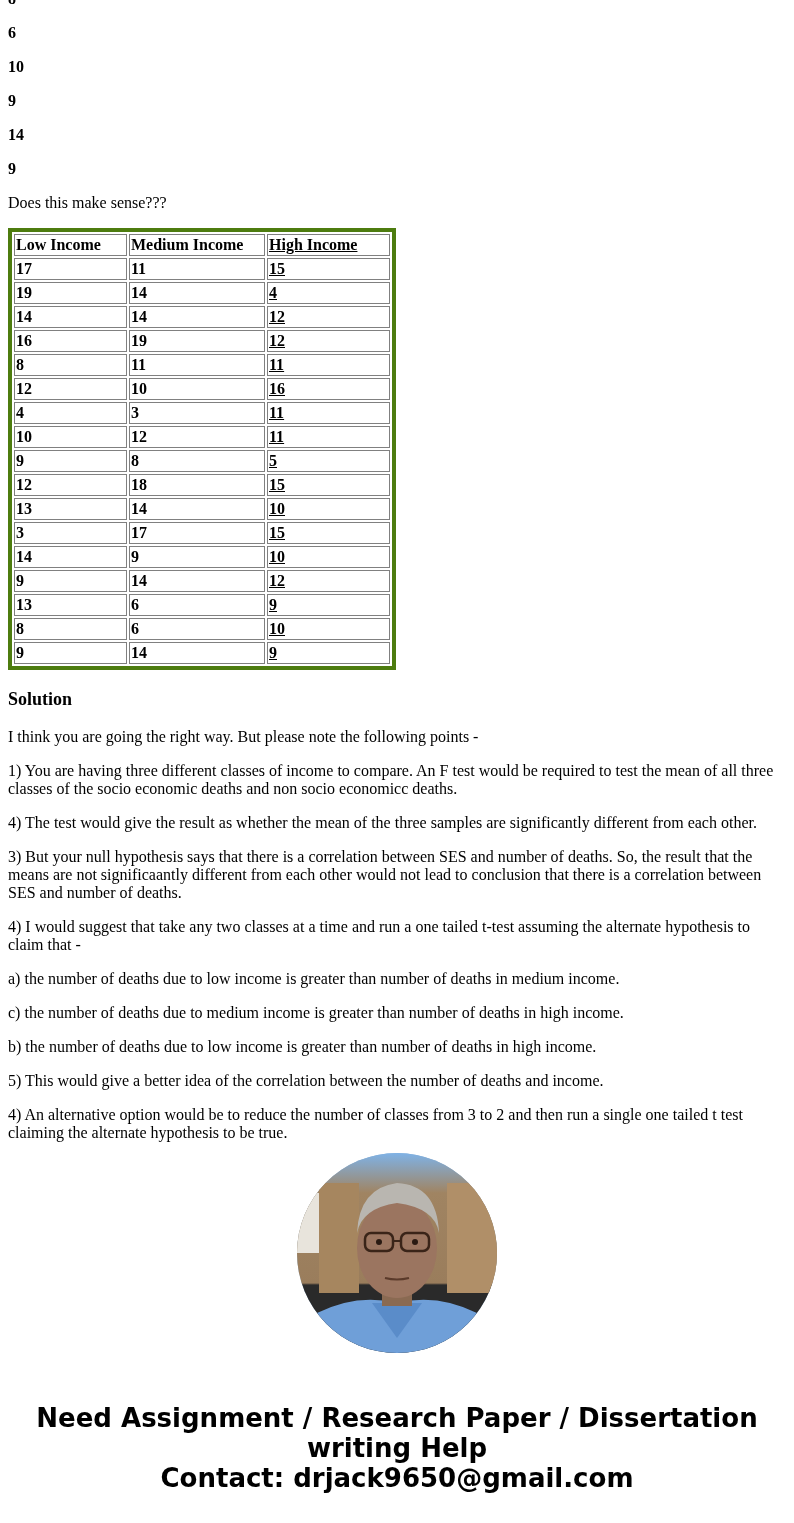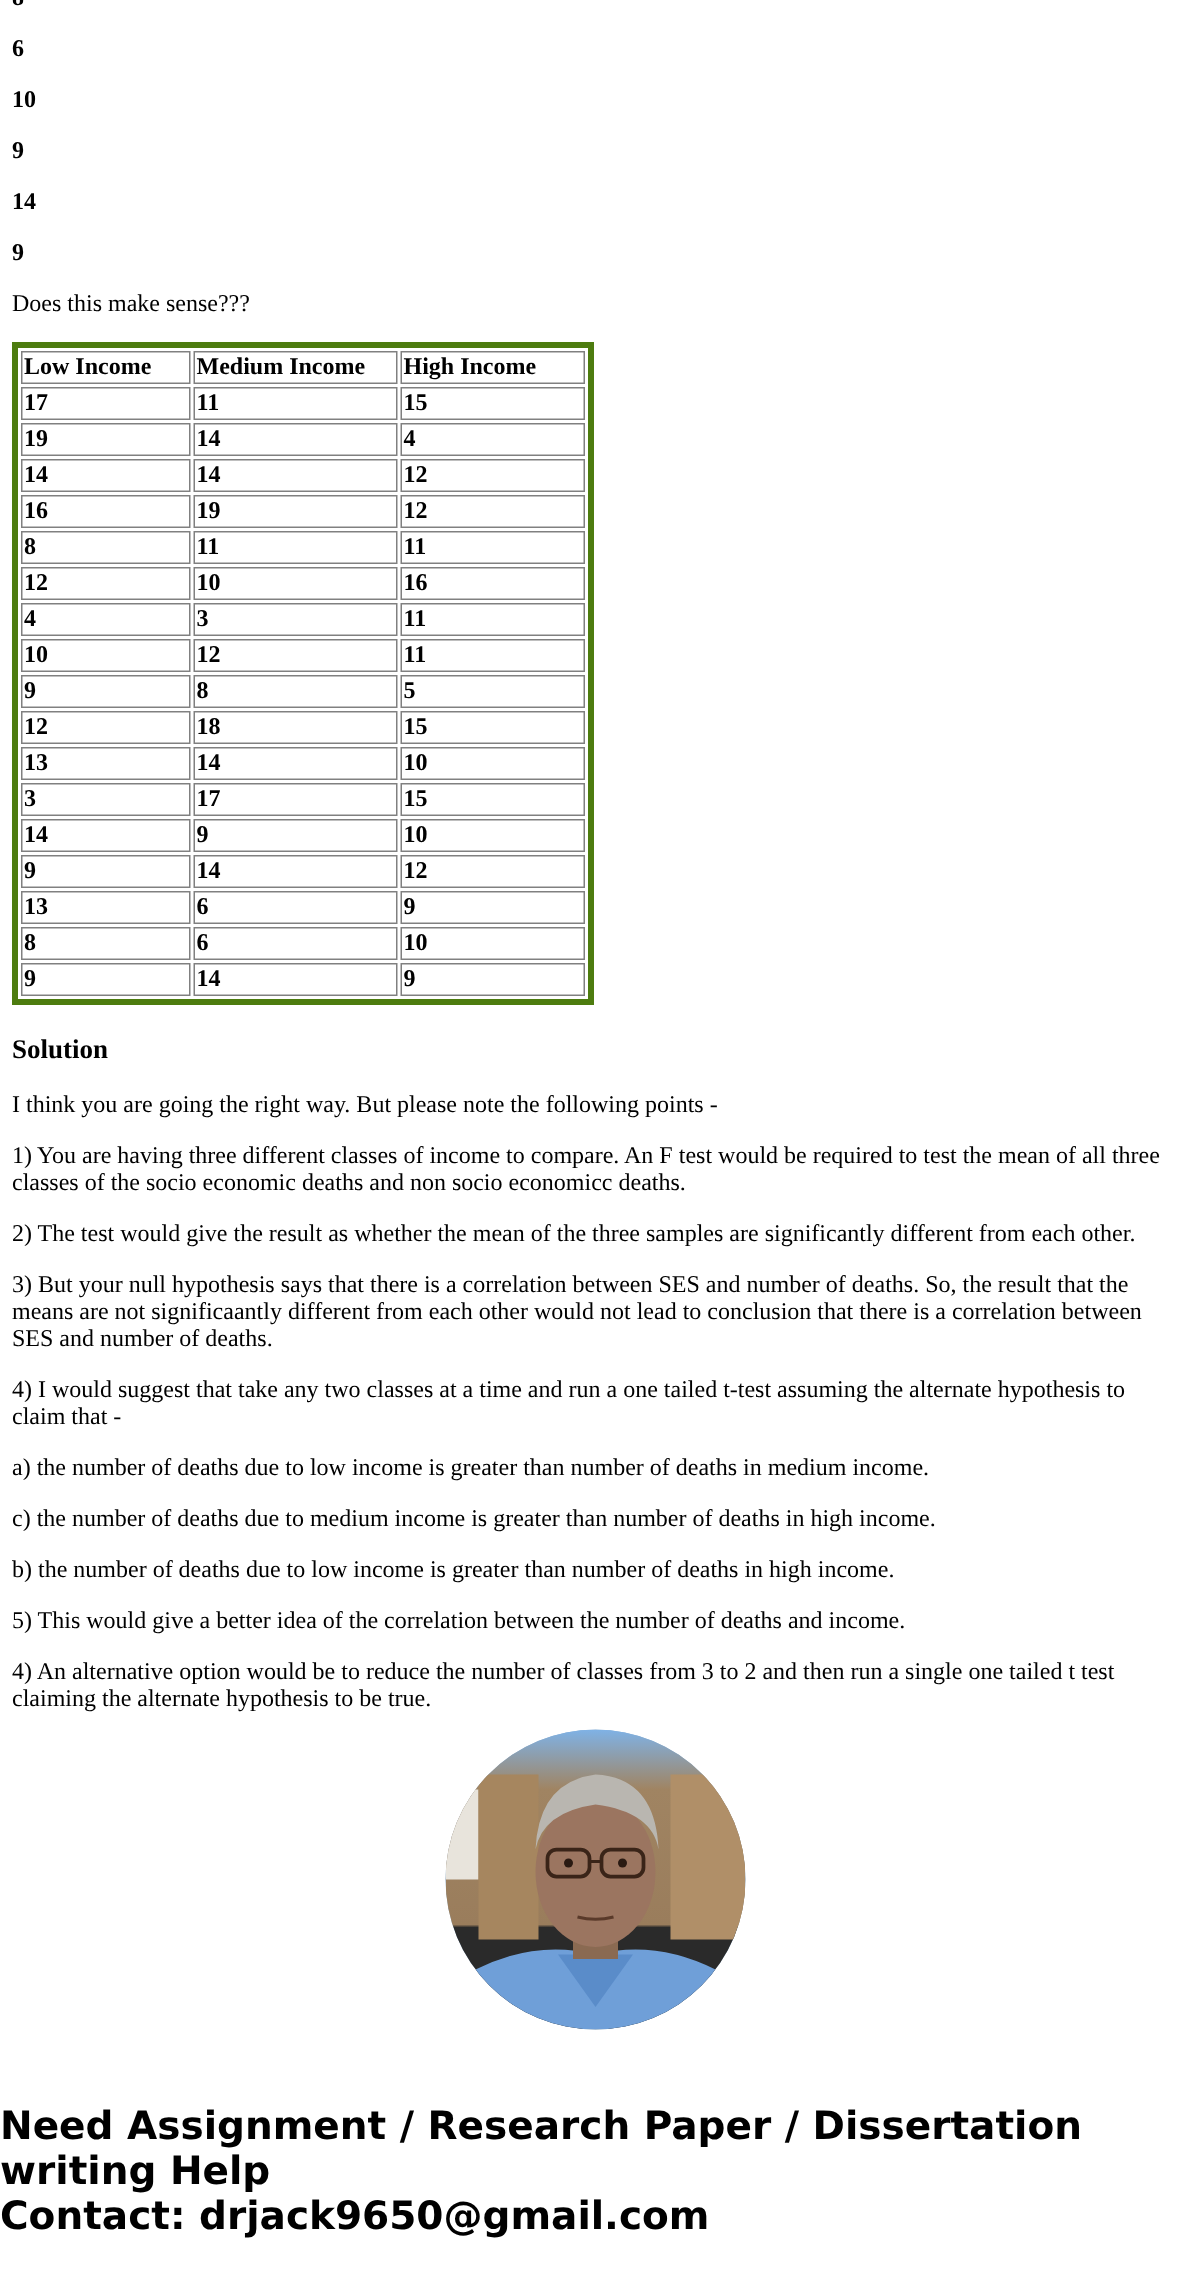--- a/index.html
+++ b/index.html
@@ -42,21 +42,21 @@
     }
     table.data td {
       border: 1px solid #808080;
       padding: 1px 1px;
       height: 18px;
       line-height: 18px;
       vertical-align: middle;
     }
     table.data td.c0 { width: 109px; }
     table.data td.c1 { width: 132px; }
-    table.data td.c2 { width: 119px; }
+    table.data td.c2 { width: 119px; text-decoration: underline; }
     h3.solution {
       font-size: 18px;
       font-weight: bold;
       margin: 0 0 18px 0;
       line-height: 22px;
     }
     .avatar-wrap {
       position: absolute;
       left: 297px;
       top: 1153px;
@@ -64,21 +64,21 @@
       height: 200px;
       border-radius: 50%;
       overflow: hidden;
       background: #8fb3d6;
     }
     .promo {
       position: absolute;
       left: 0;
       top: 1403px;
       width: 794px;
-      text-align: left;
+      text-align: center;
       font-family: "DejaVu Sans", sans-serif;
       font-weight: bold;
       font-size: 26px;
       line-height: 30px;
       color: #000000;
     }
   </style>
 </head>
 <body>
 
@@ -193,21 +193,21 @@
           <td class="c2">9</td>
         </tr>
       </tbody>
   </table>
 
   <h3 class="solution">Solution</h3>
 
   <div>
     <p class="para">I think you are going the right way. But please note the following points -</p>
     <p class="para">1) You are having three different classes of income to compare. An F test would be required to test the mean of all three classes of the socio economic deaths and non socio economicc deaths.</p>
-    <p class="para">2) The test would give the result as whether the mean of the three samples are significantly different from each other.</p>
+    <p class="para">4) The test would give the result as whether the mean of the three samples are significantly different from each other.</p>
     <p class="para">3) But your null hypothesis says that there is a correlation between SES and number of deaths. So, the result that the means are not significaantly different from each other would not lead to conclusion that there is a correlation between SES and number of deaths.</p>
     <p class="para">4) I would suggest that take any two classes at a time and run a one tailed t-test assuming the alternate hypothesis to claim that -</p>
     <p class="para">a) the number of deaths due to low income is greater than number of deaths in medium income.</p>
     <p class="para">c) the number of deaths due to medium income is greater than number of deaths in high income.</p>
     <p class="para">b) the number of deaths due to low income is greater than number of deaths in high income.</p>
     <p class="para">5) This would give a better idea of the correlation between the number of deaths and income.</p>
     <p class="para">4) An alternative option would be to reduce the number of classes from 3 to 2 and then run a single one tailed t test claiming the alternate hypothesis to be true.</p>
   </div>
 </div>
 

